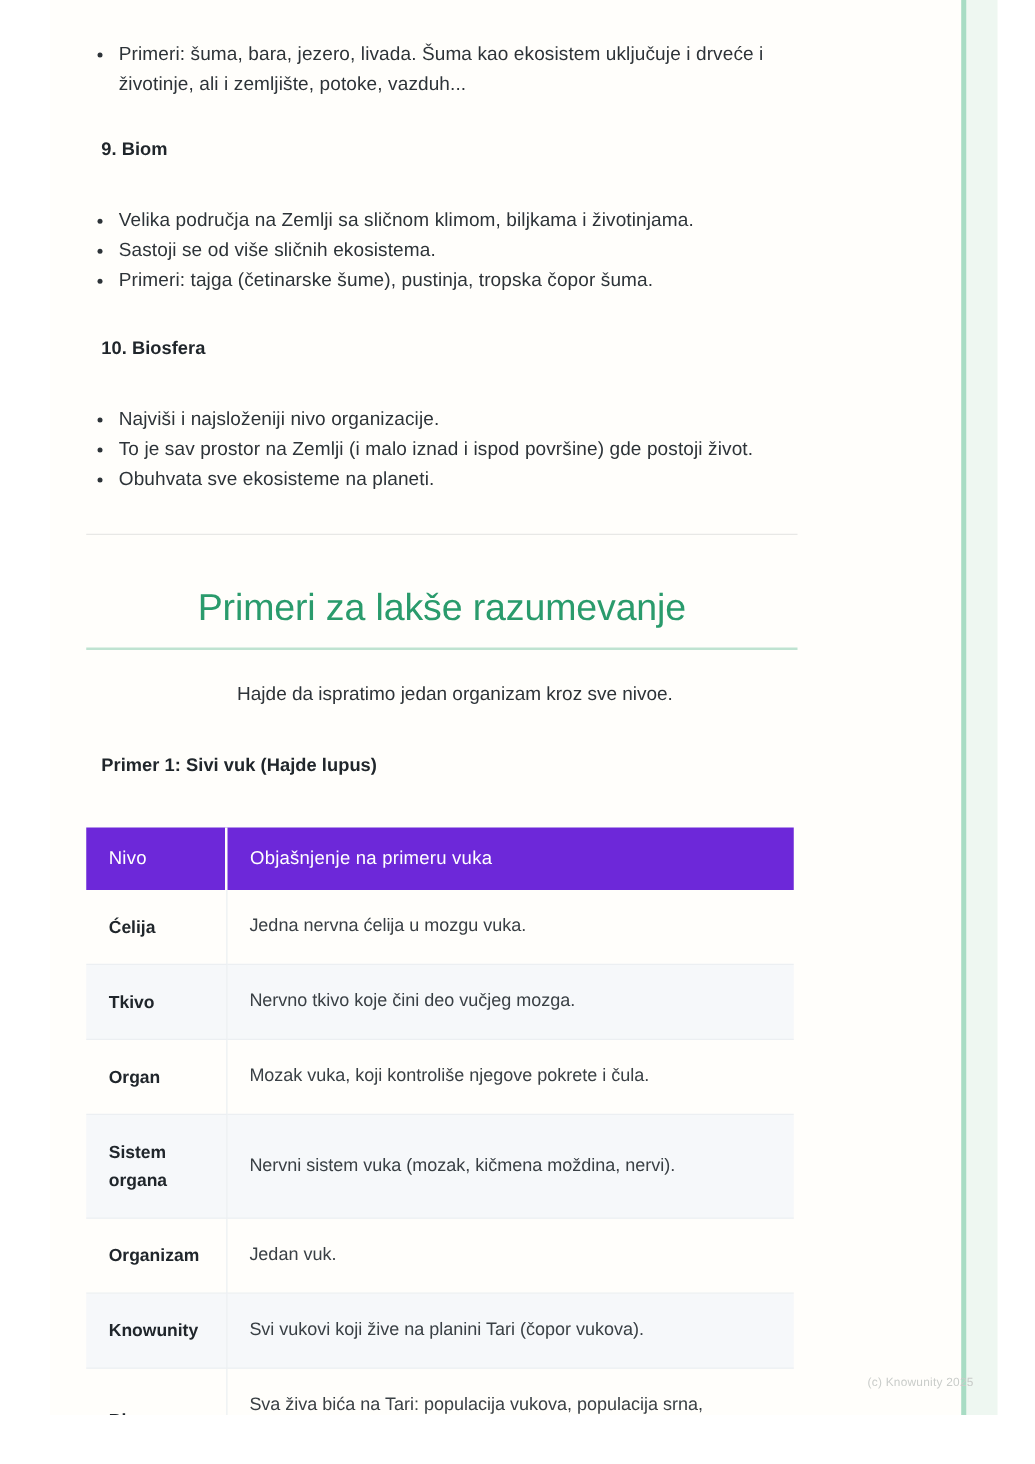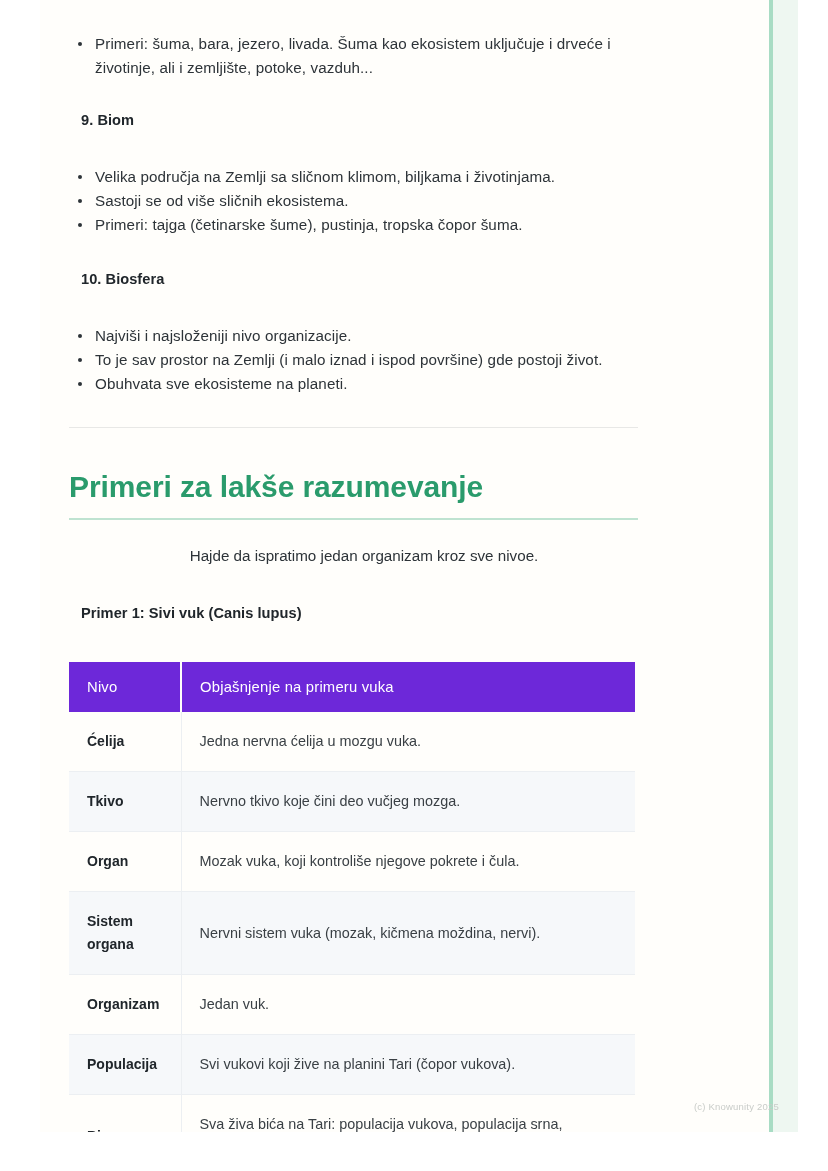--- a/index.html
+++ b/index.html
@@ -104,28 +104,29 @@
 
   hr.rule {
     border: none;
     border-top: 1px solid #e8e8e6;
     margin: 0;
     width: 569px;
   }
 
   h2.section-title {
     font-size: 30px;
-    font-weight: bold;
+    font-weight: normal;
     color: #2a9b6c;
     margin: 0;
     padding: 0 0 12px 0;
     line-height: 38px;
     letter-spacing: -0.1px;
     border-bottom: 2px solid #bfe3d1;
     width: 569px;
+    text-align: center;
   }
 
   p.lead {
     font-size: 15.2px;
     color: #2d3338;
     margin: 0;
     line-height: 24px;
     text-align: center;
   }
 
@@ -216,21 +217,21 @@
       <div style="height:31px"></div>
       <hr class="rule">
 
       <div style="height:40px"></div>
       <h2 class="section-title">Primeri za lakše razumevanje</h2>
 
       <div style="height:24px"></div>
       <p class="lead">Hajde da ispratimo jedan organizam kroz sve nivoe.</p>
 
       <div style="height:22px"></div>
-      <h3 class="sub">Primer 1: Sivi vuk (Canis lupus)</h3>
+      <h3 class="sub">Primer 1: Sivi vuk (Hajde lupus)</h3>
 
       <div style="height:26px"></div>
       <table class="wolf-table">
         <colgroup>
           <col class="c-level">
           <col class="c-desc">
         </colgroup>
         <thead>
           <tr>
             <th>Nivo</th>
@@ -252,21 +253,21 @@
           </tr>
           <tr>
             <td class="level">Sistem organa</td>
             <td>Nervni sistem vuka (mozak, kičmena moždina, nervi).</td>
           </tr>
           <tr>
             <td class="level">Organizam</td>
             <td>Jedan vuk.</td>
           </tr>
           <tr>
-            <td class="level">Populacija</td>
+            <td class="level">Knowunity</td>
             <td>Svi vukovi koji žive na planini Tari (čopor vukova).</td>
           </tr>
           <tr>
             <td class="level">Biocenoza</td>
             <td>Sva živa bića na Tari: populacija vukova, populacija srna, populacija medveda, populacija bukve, populacija jele...</td>
           </tr>
         </tbody>
       </table>
 
     </div>

